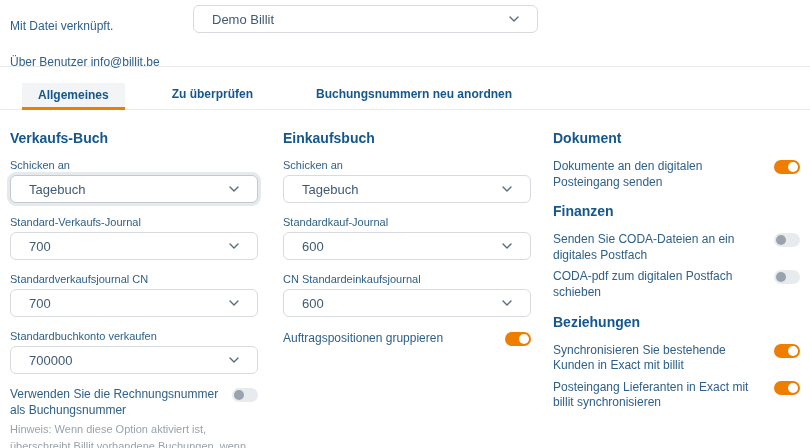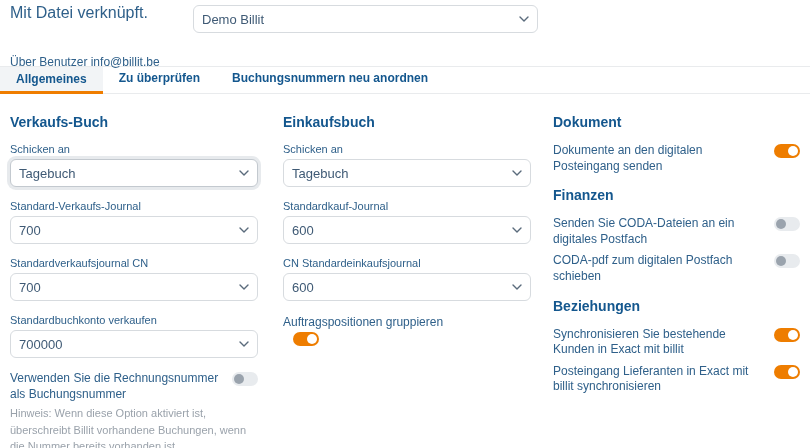--- a/index.html
+++ b/index.html
@@ -1,64 +1,64 @@
 <!DOCTYPE html>
 <html><head>
 <meta charset="utf-8">
 <style>
   * { box-sizing: border-box; margin: 0; padding: 0; }
   html, body { width: 810px; height: 448px; background: #ffffff; overflow: hidden; }
   body { font-family: "Liberation Sans", sans-serif; color: #2f608a; }
 
   
   .top { position: relative; height: 66px; }
-  .linked-label { position: absolute; left: 10px; top: 4px; font-size: 16px; color: #2f608a; }
+  .linked-label { position: absolute; left: 10px; top: 19px; font-size: 12px; color: #2f608a; }
   .file-select { position: absolute; left: 193px; top: 5px; width: 345px; }
   .user-info { position: absolute; left: 10px; top: 55px; font-size: 12px; color: #2f608a; }
 
   
-  .tabbar { height: 28px; border-top: 1px solid #e9ebed; border-bottom: 1px solid #e9ebed;
-            display: flex; align-items: flex-end; padding-left: 0; }
+  .tabbar { height: 44px; border-top: 1px solid #e9ebed; border-bottom: 1px solid #e9ebed;
+            display: flex; align-items: flex-end; padding-left: 22px; gap: 31px; }
   .tab { height: 27px; display: flex; align-items: center; padding: 0 16px;
          font-size: 12px; font-weight: bold; color: #14578e; cursor: pointer;
          border-bottom: 3px solid transparent; white-space: nowrap; }
   .tab.active { background: #f2f4f6; border-bottom: 3px solid #ef7d00; margin-bottom: -1px; }
 
   
   .content { display: flex; padding: 14px 10px 0 10px; }
   .col1 { width: 248px; }
   .col2 { width: 248px; margin-left: 25px; }
   .col3 { flex: 1; margin-left: 22px; }
 
   .section-title { font-size: 14px; font-weight: bold; color: #14578e; margin: 6px 0 13px 0; }
 
   .field { margin-bottom: 13px; }
   .field-label { font-size: 11px; color: #2f608a; margin-bottom: 4px; }
 
   .select { height: 28px; border: 1px solid #d7dbdf; border-radius: 6px; background: #ffffff;
             display: flex; align-items: center; justify-content: space-between;
-            padding: 0 8px; font-size: 13px; color: #3f5a75; cursor: pointer; }
+            padding: 0 18px; font-size: 13px; color: #3f5a75; cursor: pointer; }
   .select.focused { border-color: #c3c9cf; box-shadow: 0 0 0 3px rgba(176,186,196,0.30); }
   .chev { flex-shrink: 0; margin-left: 8px; display: flex; align-items: center; }
 
   
   .toggle-row { display: flex; justify-content: space-between; align-items: flex-start; }
   .toggle-label { font-size: 12px; color: #2f608a; line-height: 1.3; }
   .toggle { width: 26px; height: 14px; border-radius: 8px; background: #e8ebee;
             position: relative; flex-shrink: 0; margin-top: 1px; margin-left: 10px; cursor: pointer; }
   .toggle .knob { position: absolute; top: 2px; left: 2px; width: 10px; height: 10px;
                   border-radius: 50%; background: #9aa3ad; }
   .toggle.on { background: #ee7d00; }
   .toggle.on .knob { left: auto; right: 2px; background: #ffffff; }
 
   .hint { font-size: 11px; color: #9aa2ab; line-height: 1.5; margin-top: 3px; }
 
   .col1 .toggle-row.first { margin-top: 8px; }
   .col1 .toggle-label { max-width: 210px; }
-  .col2 .toggle-row { margin-top: 14px; flex-direction: column; }
+  .col2 .toggle-row { margin-top: 14px; }
 
   .col3 .rsection { margin-bottom: 13px; }
   .col3 .toggle-row { margin-bottom: 6px; }
   .col3 .toggle-label { max-width: 206px; }
 </style>
 </head>
 <body>
 
 <div class="top">
   <div class="linked-label">Mit Datei verknüpft.</div>

